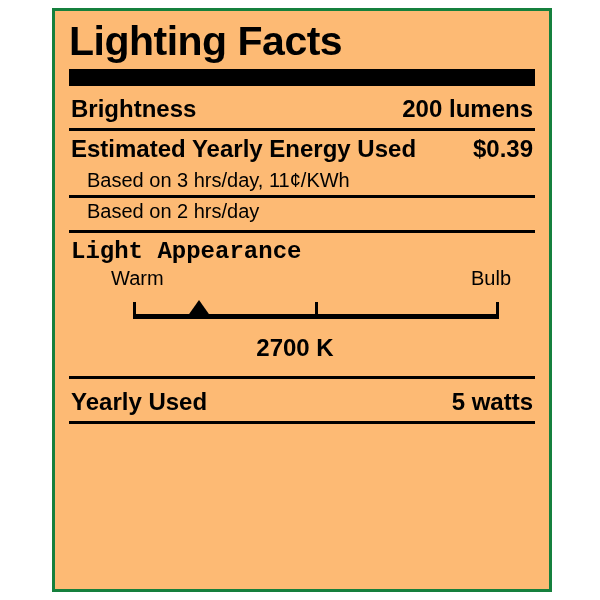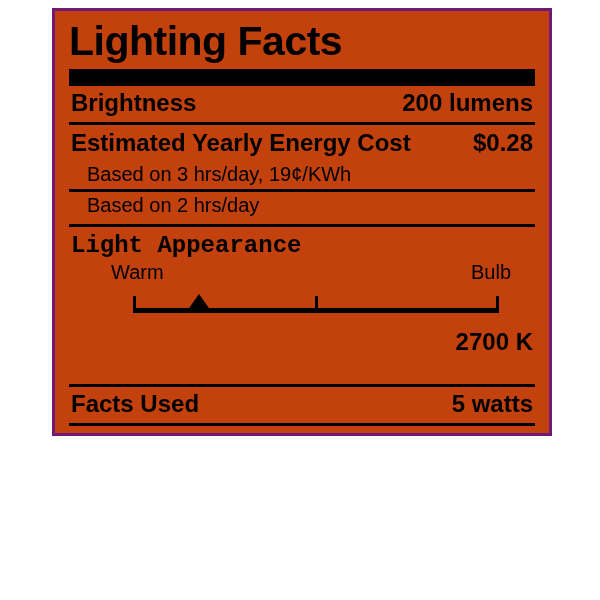--- a/index.html
+++ b/index.html
@@ -13,24 +13,24 @@
     font-family: "Liberation Sans", sans-serif;
     color: #000000;
     overflow: hidden;
   }
 
   .label-frame {
     position: absolute;
     left: 52px;
     top: 8px;
     width: 500px;
-    height: 428px;
-    border: 3px solid #701a75;
+    height: 584px;
+    border: 3px solid #15803d;
     box-sizing: border-box;
-    background: #c2410c;
+    background: #fdba74;
   }
 
   .inner {
     position: absolute;
     left: 12px;
     right: 12px;
     top: 6px;
     bottom: 0;
   }
 
@@ -64,21 +64,21 @@
     height: 3px;
     background: #000000;
     margin: 0 2px;
   }
 
   
   .row {
     display: flex;
     justify-content: space-between;
     align-items: baseline;
-    padding: 3px 4px 5px 4px;
+    padding: 9px 4px 5px 4px;
   }
   .row .left {
     font-size: 24px;
     font-weight: bold;
   }
   .row .right {
     font-size: 24px;
     font-weight: bold;
   }
   .row.tight {
@@ -96,21 +96,21 @@
 
   .section-head {
     font-size: 24px;
     font-weight: bold;
     padding: 5px 4px 2px 4px;
     font-family: Liberation Mono, monospace;
   }
 
   
   .scale-block {
-    padding: 0 4px 20px 4px;
+    padding: 0 4px 6px 4px;
   }
   .scale-labels {
     display: flex;
     justify-content: space-between;
     font-size: 20px;
     padding: 0 22px 2px 40px;
   }
   .scale-wrap {
     position: relative;
     height: 40px;
@@ -139,21 +139,21 @@
     top: 8px;
     left: 18%;
     width: 0;
     height: 0;
     border-left: 12px solid transparent;
     border-right: 12px solid transparent;
     border-bottom: 17px solid #000000;
     margin-left: -12px;
   }
   .kelvin {
-    text-align: right;
+    text-align: center;
     font-size: 24px;
     font-weight: bold;
     padding: 2px 0 8px 0;
     margin-left: -14px;
   }
 
   .bottom-space {
     height: 60px;
   }
 </style>
@@ -170,24 +170,24 @@
     <div class="thick-bar"></div>
 
     <div class="row">
       <span class="left">Brightness</span>
       <span class="right">200 lumens</span>
     </div>
 
     <div class="rule"></div>
 
     <div class="row tight">
-      <span class="left">Estimated Yearly Energy Cost</span>
-      <span class="right">$0.28</span>
-    </div>
-    <div class="subline">Based on 3 hrs/day, 19¢/KWh</div>
+      <span class="left">Estimated Yearly Energy Used</span>
+      <span class="right">$0.39</span>
+    </div>
+    <div class="subline">Based on 3 hrs/day, 11¢/KWh</div>
 
     <div class="rule"></div>
 
     <div class="subline last">Based on 2 hrs/day</div>
 
     <div class="rule"></div>
 
     <div class="section-head">Light Appearance</div>
 
     <div class="scale-block">
@@ -201,21 +201,21 @@
         <div class="scale-tick tick-mid"></div>
         <div class="scale-tick tick-right"></div>
         <div class="scale-marker"></div>
       </div>
       <div class="kelvin">2700 K</div>
     </div>
 
     <div class="rule"></div>
 
     <div class="row">
-      <span class="left">Facts Used</span>
+      <span class="left">Yearly Used</span>
       <span class="right">5 watts</span>
     </div>
 
     <div class="rule"></div>
 
     <div class="bottom-space"></div>
   </div>
 </div>
 
 </body></html>

